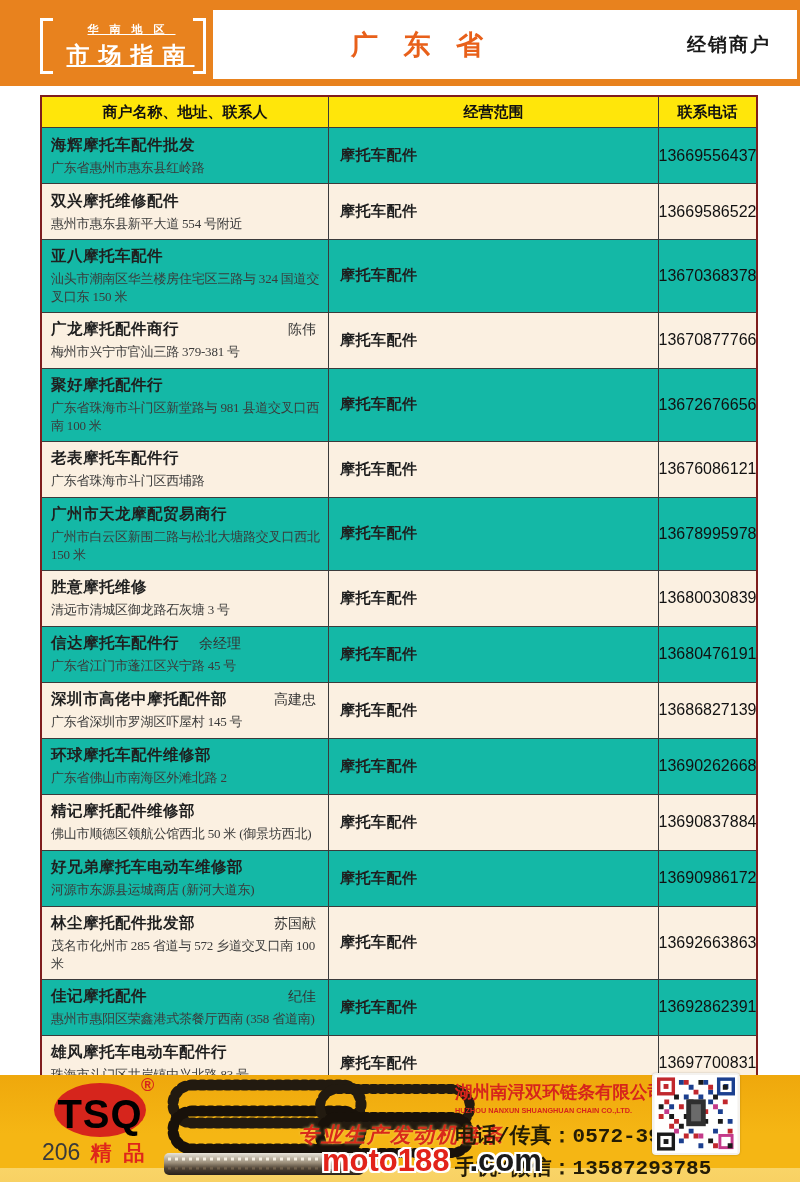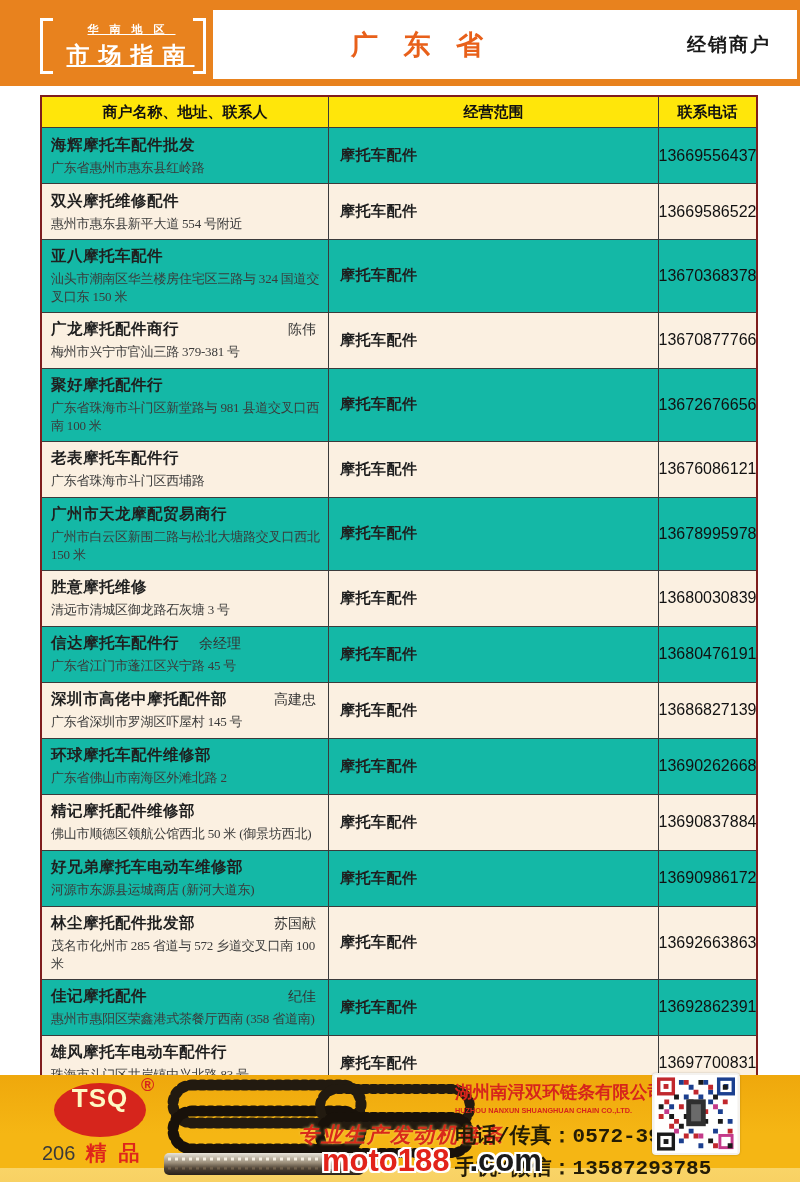--- a/index.html
+++ b/index.html
@@ -44,25 +44,25 @@
             line-height:1.38; margin-top:3px; letter-spacing:-.2px; }
   .t-row .c2 { display:flex; align-items:center; padding-left:11px;
                font-size:15px; font-weight:bold; color:#1f1f1f; letter-spacing:.5px; }
   .t-row .c3 { display:flex; align-items:center; justify-content:center;
                font-size:16px; color:#111; }
 
   
   .ftr { position:absolute; left:0; top:1075px; width:800px; height:107px;
          background:linear-gradient(180deg,#EFA80C 0%,#F5B614 55%,#F5B614 87%,#F9D467 87%,#F8D163 100%); }
   .tsq { position:absolute; left:54px; top:8px; width:92px; height:54px; background:#D6251C;
-         border-radius:50%; display:flex; align-items:flex-start; justify-content:center;
-         color:#fef9c3; font-size:26px; font-weight:bold; letter-spacing:1px; }
+         border-radius:50%; display:flex; align-items:flex-end; justify-content:center;
+         color:#000000; font-size:40px; font-weight:bold; letter-spacing:1px; }
   .reg { position:absolute; left:141px; top:0px; color:#D6251C; font-size:18px; font-weight:bold; }
   .brand-line { position:absolute; left:42px; top:64px; display:flex; align-items:baseline; }
-  .pagenum { font-size:20px; color:#3a3a3a; }
+  .pagenum { font-size:23px; color:#3a3a3a; }
   .jingpin { margin-left:10px; font-size:21px; font-weight:bold; color:#DF251B; letter-spacing:12px; white-space:nowrap; }
   .chains { position:absolute; left:148px; top:2px; z-index:1; }
   .slogan { position:absolute; left:298px; top:46px; z-index:2; font-size:21px; font-weight:900;
             font-style:italic; color:#D92A1A; letter-spacing:2px; white-space:nowrap;
             text-shadow:0 0 3px rgba(250,215,110,.9); font-family:"Liberation Serif","DejaVu Serif",serif; }
   .site { position:absolute; left:322px; top:68px; z-index:3; font-size:31px; font-weight:bold; white-space:nowrap;
           text-shadow:-2px -2px 0 #fff, 2px -2px 0 #fff, -2px 2px 0 #fff, 2px 2px 0 #fff, 0 2px 0 #fff, 2px 0 0 #fff, 0 -2px 0 #fff, -2px 0 0 #fff; }
   .site .red { color:#E2231A; }
   .site .blk { color:#1a1a1a;padding-left:20px; }
   .company { position:absolute; left:455px; top:5px; z-index:2; width:200px; }

